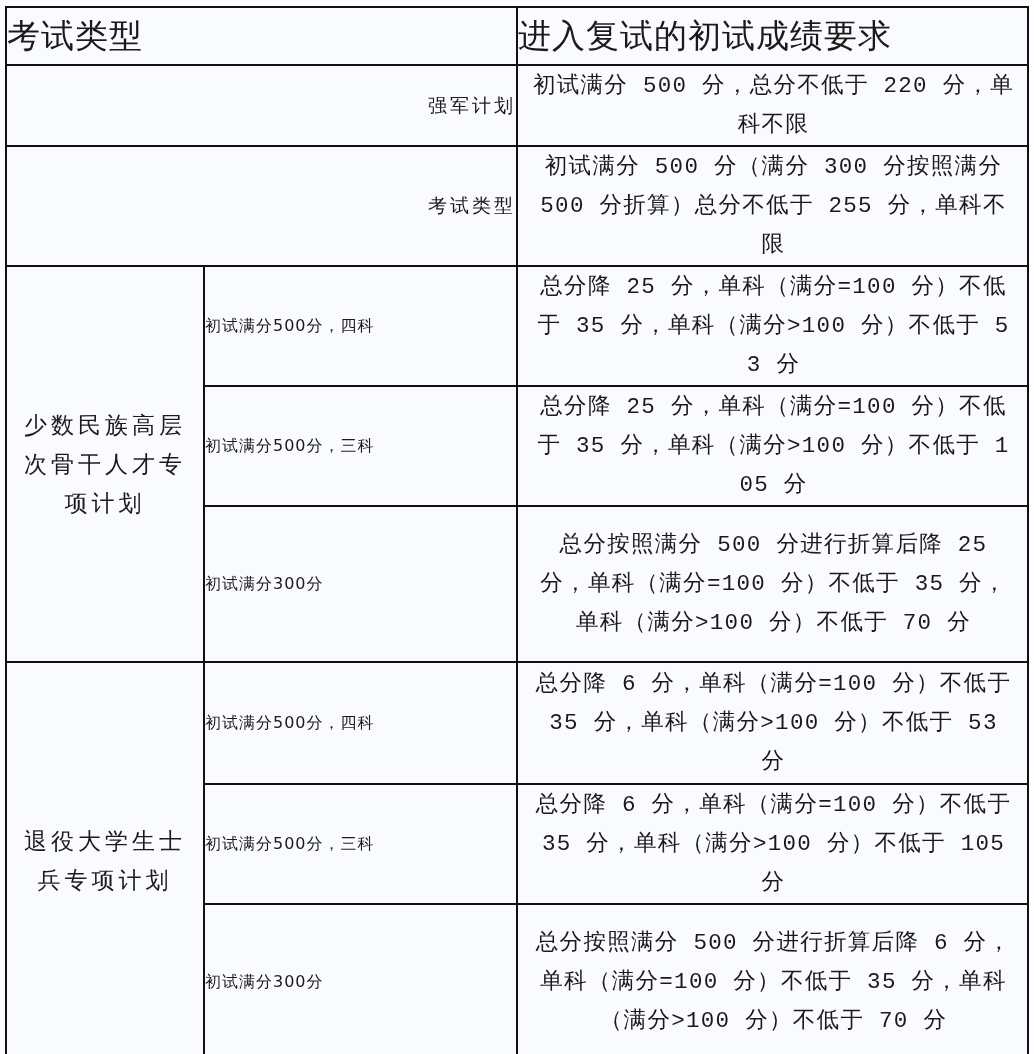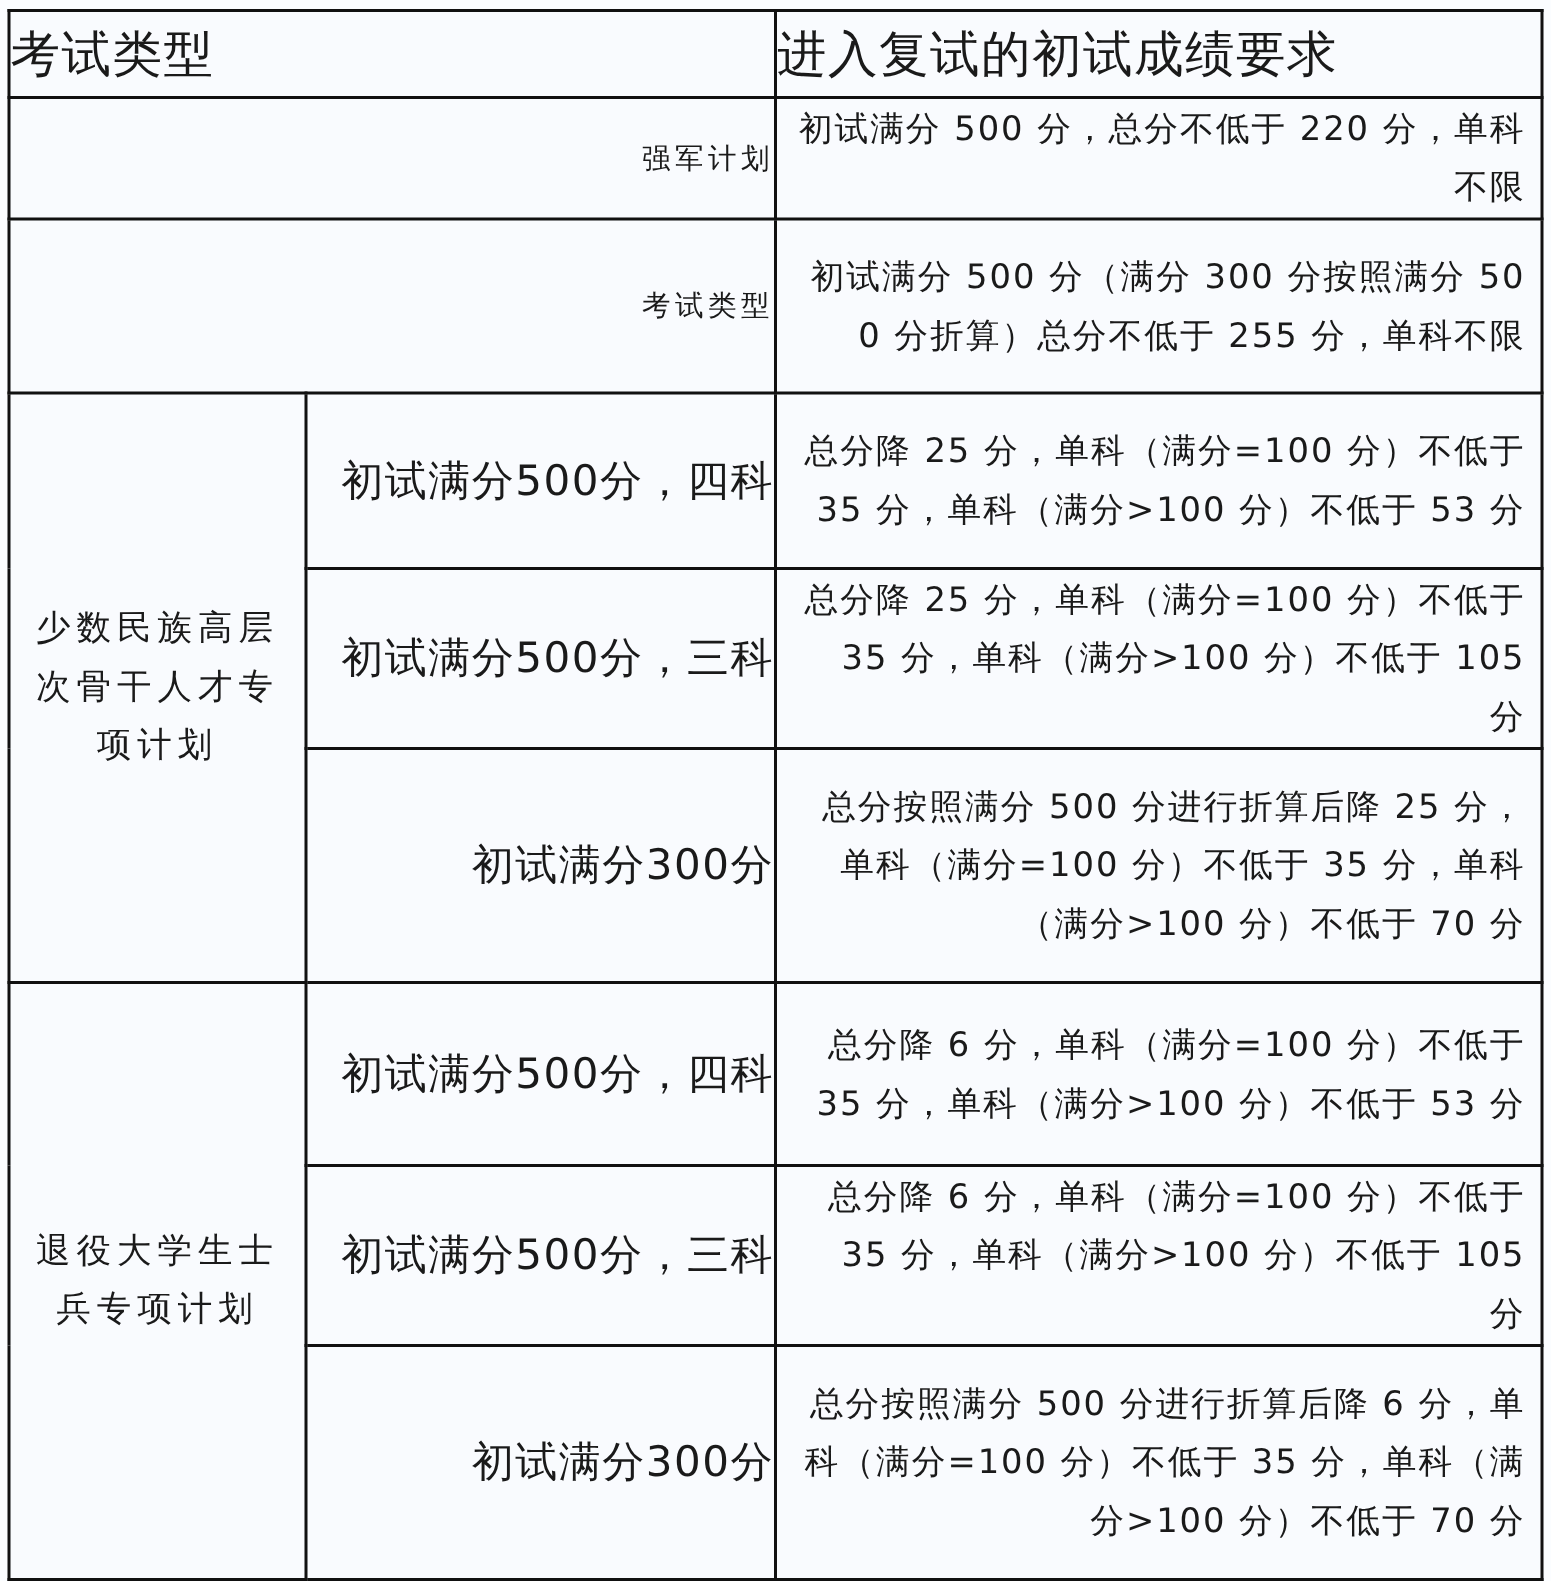--- a/index.html
+++ b/index.html
@@ -16,25 +16,25 @@
   td, th {
     border: 2px solid #111;
     padding: 0;
     vertical-align: middle;
   }
   th {
     height: 56px; font-size: 33px; font-weight: normal; text-align: left;
     letter-spacing: 1px;
   }
   .center { text-align: right; font-size: 19px; letter-spacing: 3px; margin-left: 16px; }
-  .sub { text-align: right; font-size: 28px; letter-spacing: 1px; }
+  .sub { text-align: left; font-size: 16px; letter-spacing: 1px; }
   .group { text-align: center; font-size: 23px; letter-spacing: 4px; line-height: 39px; padding: 0 6px; }
   .req {
-    font-size: 22.5px; line-height: 39px; text-align: right;
-    padding: 1px 10px 0 12px; letter-spacing: 1.3px; word-break: break-all;
+    font-size: 22.5px; line-height: 39px; text-align: center;
+    padding: 1px 10px 0 12px; letter-spacing: 1.3px; word-break: break-all; font-family: Liberation Mono, monospace;
   }
 </style>
 </head>
 <body>
 
 <table>
   <colgroup>
     <col style="width:198px">
     <col style="width:313px">
     <col style="width:511px">

